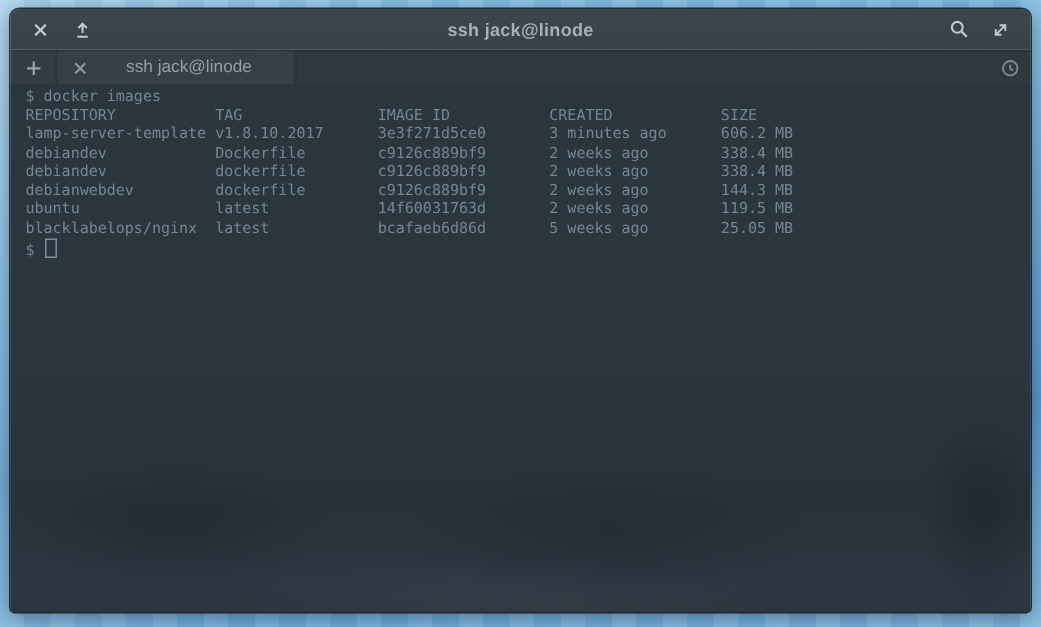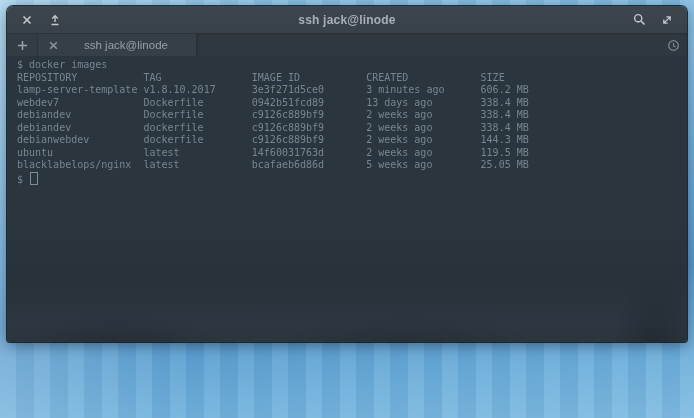--- a/index.html
+++ b/index.html
@@ -8,21 +8,21 @@
     font-family:"Liberation Sans",sans-serif;
   }
   .wallpaper{
     position:absolute;inset:0;
     background:
       linear-gradient(105deg, rgba(255,255,255,.28), rgba(255,255,255,0) 35%),
       repeating-linear-gradient(90deg, rgba(255,255,255,0.06) 0 16px, rgba(25,75,125,0.07) 16px 34px),
       linear-gradient(175deg,#95cae9 0%,#74b2dd 30%,#4e93c9 68%,#6fb0dc 88%,#82bde2 100%);
   }
   .window{
-    position:absolute;left:7px;top:6px;width:680px;height:336px;
+    position:absolute;left:7px;top:6px;width:680px;height:402px;
     border-radius:6px 6px 3px 3px;overflow:hidden;
     display:flex;flex-direction:column;
     box-shadow:0 3px 14px rgba(10,25,40,.45), 0 0 0 1px rgba(18,26,32,.85);
   }
   .titlebar{
     height:27px;flex:0 0 27px;background:linear-gradient(#3e464d,#394148);
     display:flex;align-items:center;position:relative;
     border-bottom:1px solid #2b3238;
   }
   .tb-left,.tb-right{display:flex;align-items:center;gap:8px;z-index:2;}
@@ -153,21 +153,20 @@
           </svg>
       </span>
     </div>
   </div>
 
   <div class="terminal">
     <div>
         <div class="tline">$ docker images</div>
         <div class="tline">REPOSITORY           TAG               IMAGE ID           CREATED            SIZE</div>
         <div class="tline">lamp-server-template v1.8.10.2017      3e3f271d5ce0       3 minutes ago      606.2 MB</div>
-        <div class="tline">webdev7              Dockerfile        0942b51fcd89       13 days ago        338.4 MB</div>
         <div class="tline">debiandev            Dockerfile        c9126c889bf9       2 weeks ago        338.4 MB</div>
         <div class="tline">debiandev            dockerfile        c9126c889bf9       2 weeks ago        338.4 MB</div>
         <div class="tline">debianwebdev         dockerfile        c9126c889bf9       2 weeks ago        144.3 MB</div>
         <div class="tline">ubuntu               latest            14f60031763d       2 weeks ago        119.5 MB</div>
         <div class="tline">blacklabelops/nginx  latest            bcafaeb6d86d       5 weeks ago        25.05 MB</div>
         <div class="tline">$ <span class="cursor"></span></div>
       </div>
   </div>
 
 </div>

